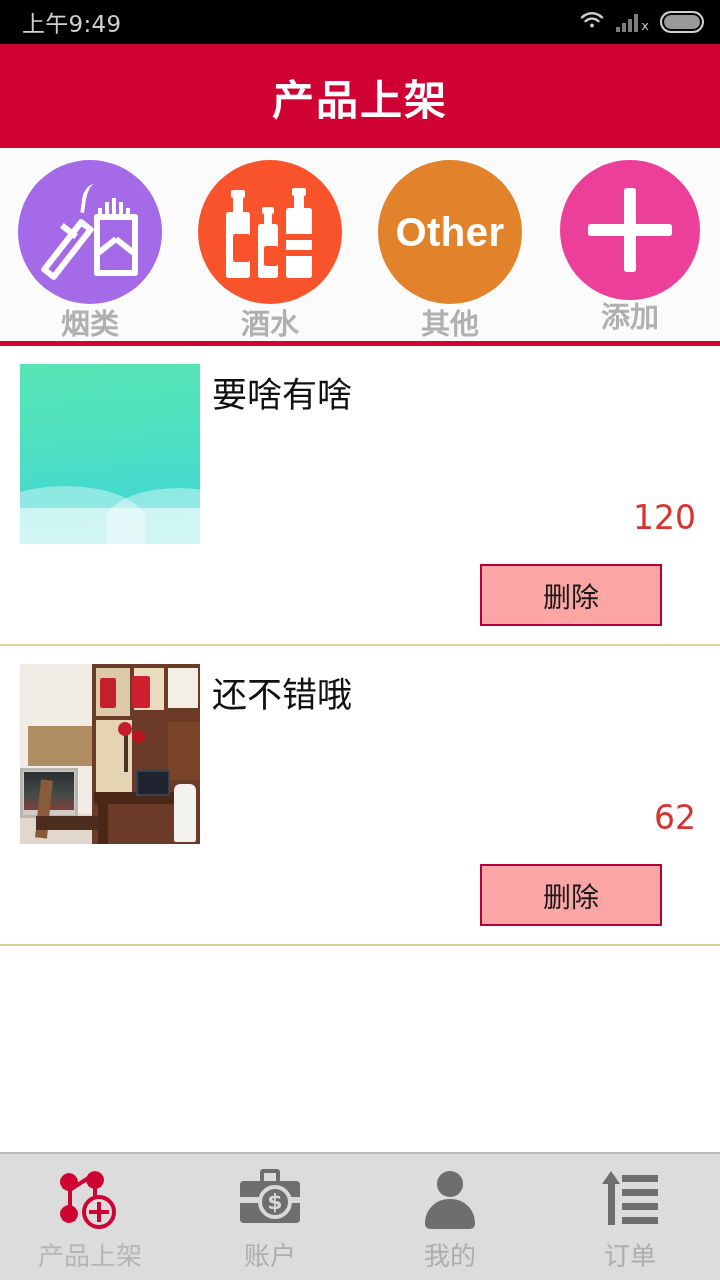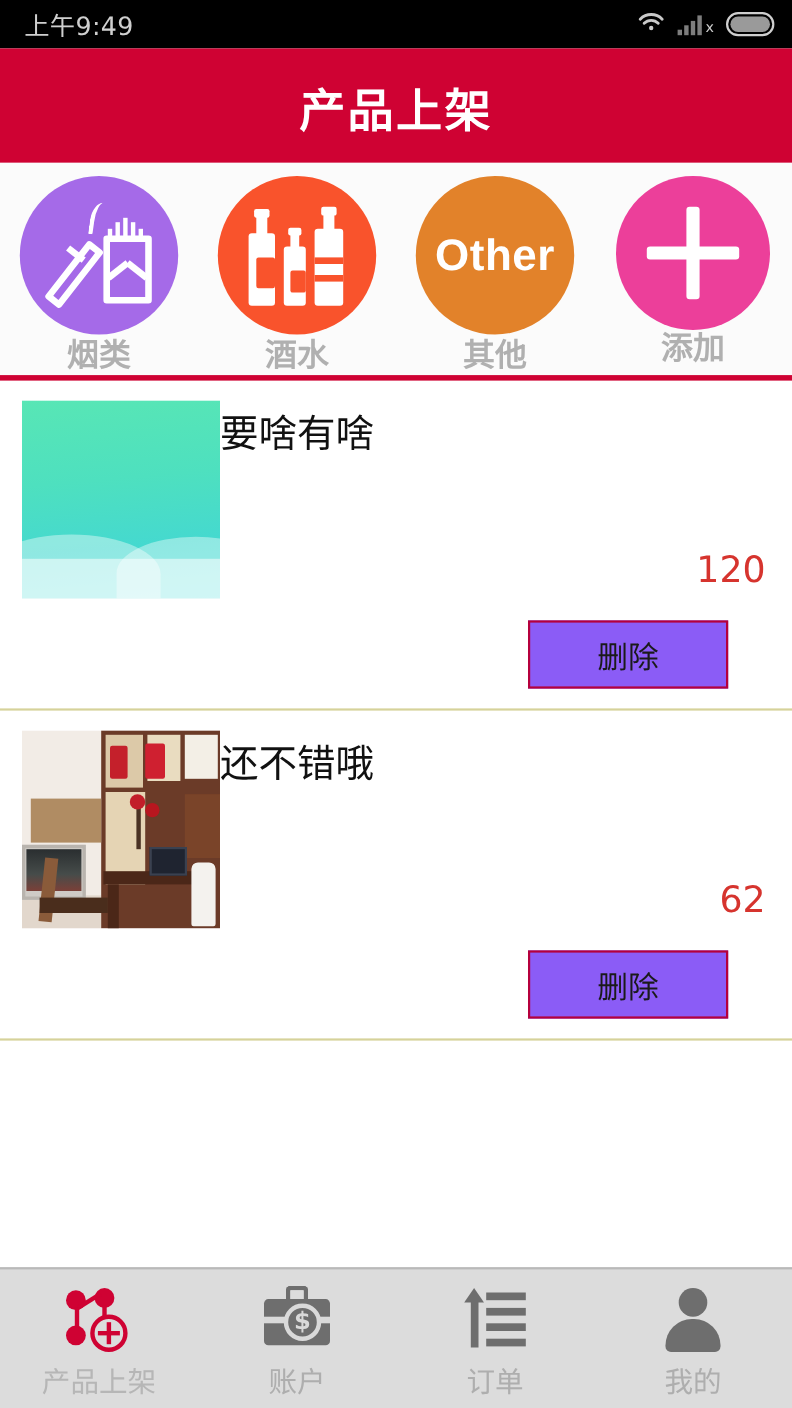--- a/index.html
+++ b/index.html
@@ -285,36 +285,37 @@
   .thumb-room .floor { position: absolute; left: 0; bottom: 0; width: 72px; height: 30px; background: #e2d7cc; }
 
   .p-title {
     position: absolute;
     left: 200px;
     top: 30px;
     font-size: 35px;
     color: #111111;
     line-height: 1.1;
     white-space: nowrap;
+    padding-left: 12px;
   }
   .p-price {
     position: absolute;
     right: 24px;
     top: 152px;
     font-size: 33px;
     color: #d6342e;
     font-family: "DejaVu Sans", sans-serif;
   }
   .p-delete {
     position: absolute;
     right: 58px;
     top: 218px;
     width: 182px;
     height: 62px;
-    background: #8b5cf6;
+    background: #fca5a5;
     border: 2px solid #b5003c;
     color: #1a1a1a;
     font-size: 28px;
     font-family: "Liberation Sans", sans-serif;
     display: flex;
     align-items: center;
     justify-content: center;
     cursor: pointer;
   }
 
@@ -558,34 +559,34 @@
       <div class="nav-ico ni-case">
         <span class="handle"></span>
         <span class="body"></span>
         <span class="stripe"></span>
         <span class="coin">$</span>
       </div>
       <div class="nav-label">账户</div>
     </div>
 
     <div class="nav-item">
+      <div class="nav-ico ni-user">
+        <span class="head"></span>
+          <span class="torso"></span>
+      </div>
+      <div class="nav-label">我的</div>
+    </div>
+
+    <div class="nav-item">
       <div class="nav-ico ni-list">
         <span class="bar"></span>
           <span class="bar"></span>
           <span class="bar"></span>
           <span class="bar"></span>
         <span class="arrow-stem"></span>
           <span class="arrow-head"></span>
       </div>
       <div class="nav-label">订单</div>
     </div>
 
-    <div class="nav-item">
-      <div class="nav-ico ni-user">
-        <span class="head"></span>
-          <span class="torso"></span>
-      </div>
-      <div class="nav-label">我的</div>
-    </div>
-
   </div>
 
 </div>
 
 </body></html>

